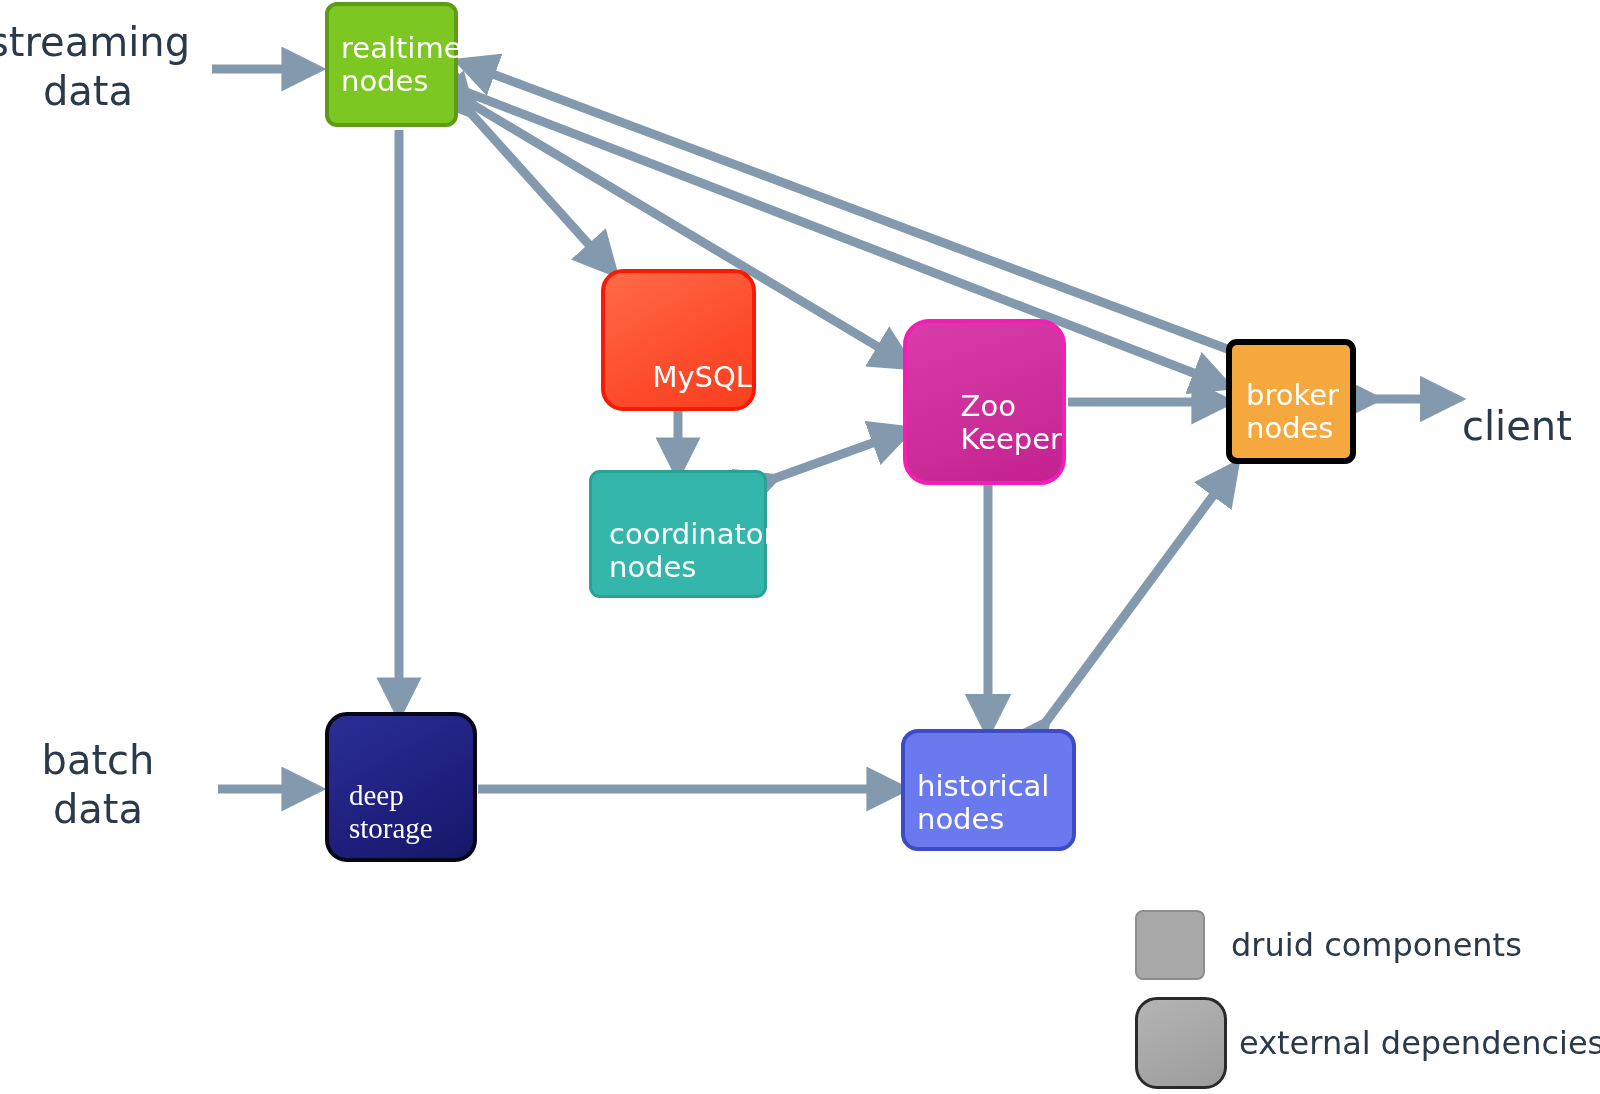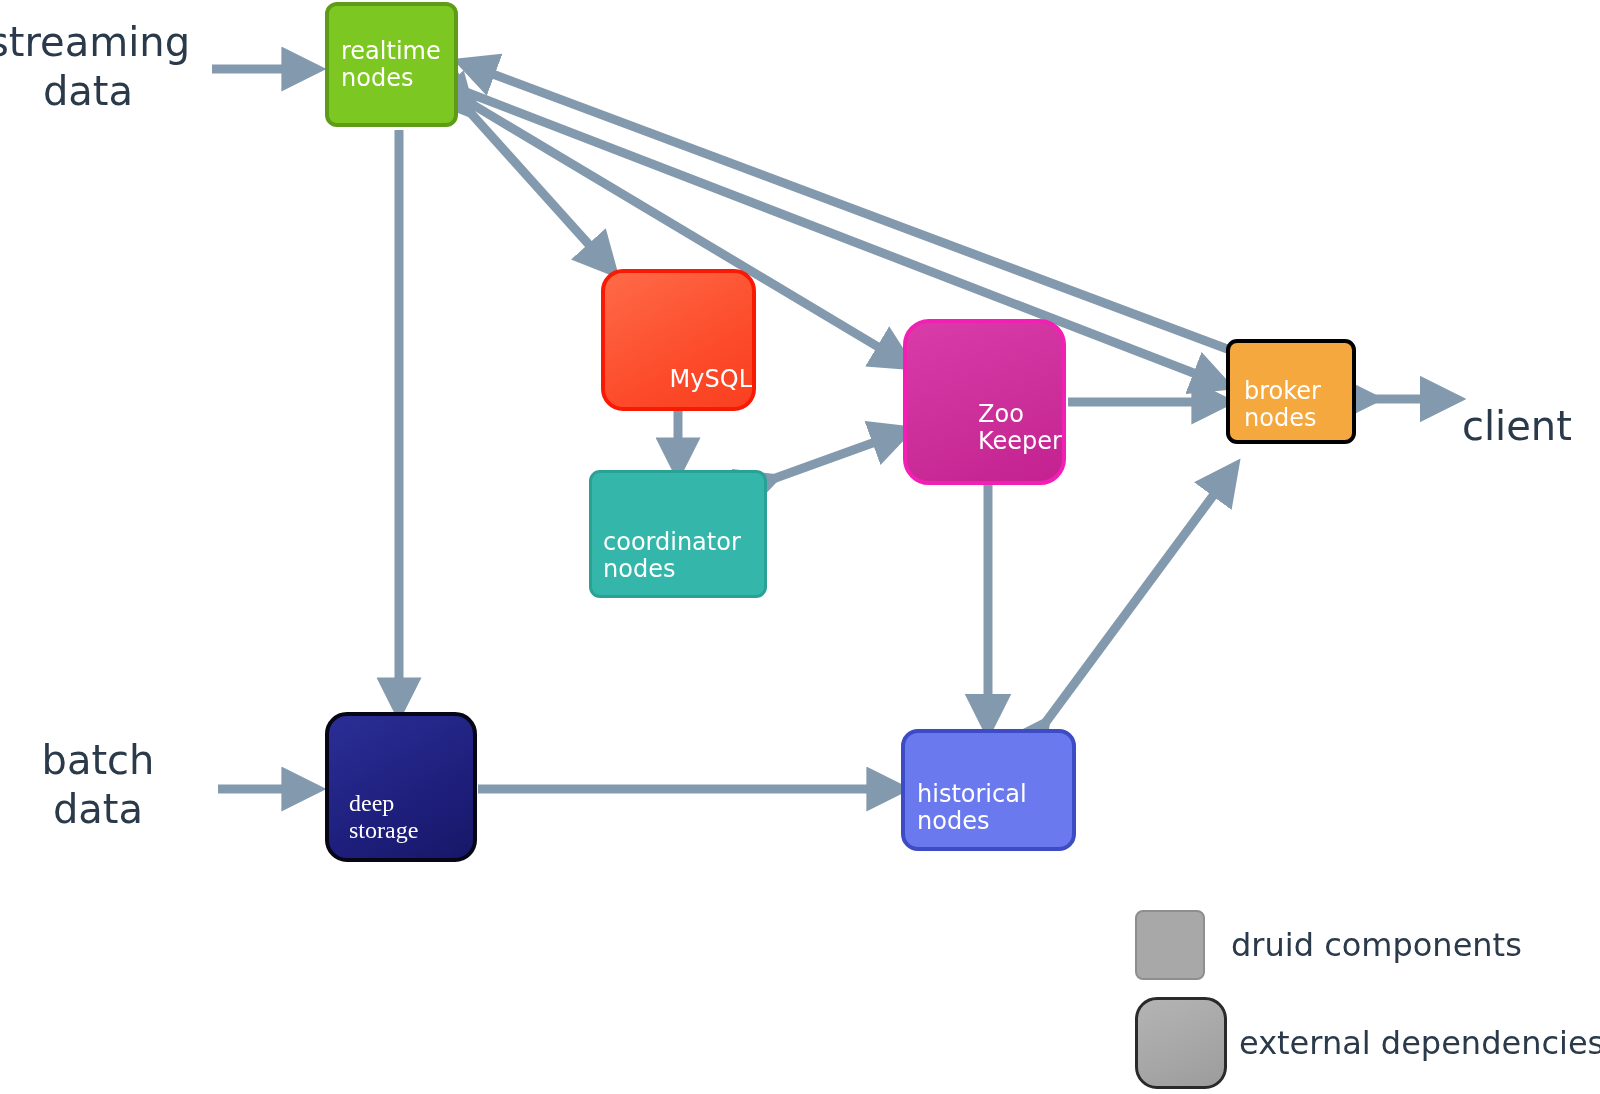--- a/index.html
+++ b/index.html
@@ -24,21 +24,21 @@
     pointer-events: none;
   }
   .node {
     position: absolute;
     box-sizing: border-box;
     display: flex;
     flex-direction: column;
     justify-content: flex-end;
     align-items: flex-start;
     color: #ffffff;
-    font-size: 24px;
+    font-size: 29px;
     line-height: 1.12;
     padding: 0 0 12px 14px;
     z-index: 5;
   }
   .node .nlabel { white-space: pre-line; }
 
   #node-realtime {
     left: 325px; top: 2px; width: 133px; height: 125px;
     background: #7DC723;
     border: 4px solid #5E9C18;
@@ -59,34 +59,34 @@
   #node-zookeeper {
     left: 903px; top: 319px; width: 163px; height: 166px;
     background: linear-gradient(160deg, #D93CA8 0%, #CB2E99 60%, #C32190 100%);
     border: 4px solid #F31FB5;
     border-radius: 26px;
     padding-bottom: 26px;
     padding-left: 26px;
     align-items: flex-end;
   }
   #node-broker {
-    left: 1226px; top: 339px; width: 130px; height: 105px;
+    left: 1226px; top: 339px; width: 130px; height: 125px;
     background: #F5A83D;
-    border: 4px solid #000000;
+    border: 6px solid #000000;
     border-radius: 11px;
-    padding-bottom: 8px;
+    padding-bottom: 14px;
     padding-left: 14px;
   }
   #node-coordinator {
     left: 589px; top: 470px; width: 178px; height: 128px;
     background: #35B6AA;
     border: 3px solid #2AA195;
     border-radius: 11px;
     padding-bottom: 12px;
-    padding-left: 11px;
+    padding-left: 17px;
   }
   #node-deepstorage {
     left: 325px; top: 712px; width: 152px; height: 150px;
     background: linear-gradient(150deg, #2B2E96 0%, #1E1F7C 60%, #171768 100%);
     border: 4px solid #060616;
     border-radius: 22px;
     padding-bottom: 14px;
     padding-left: 20px;
     font-family: Liberation Serif, serif;
   }

